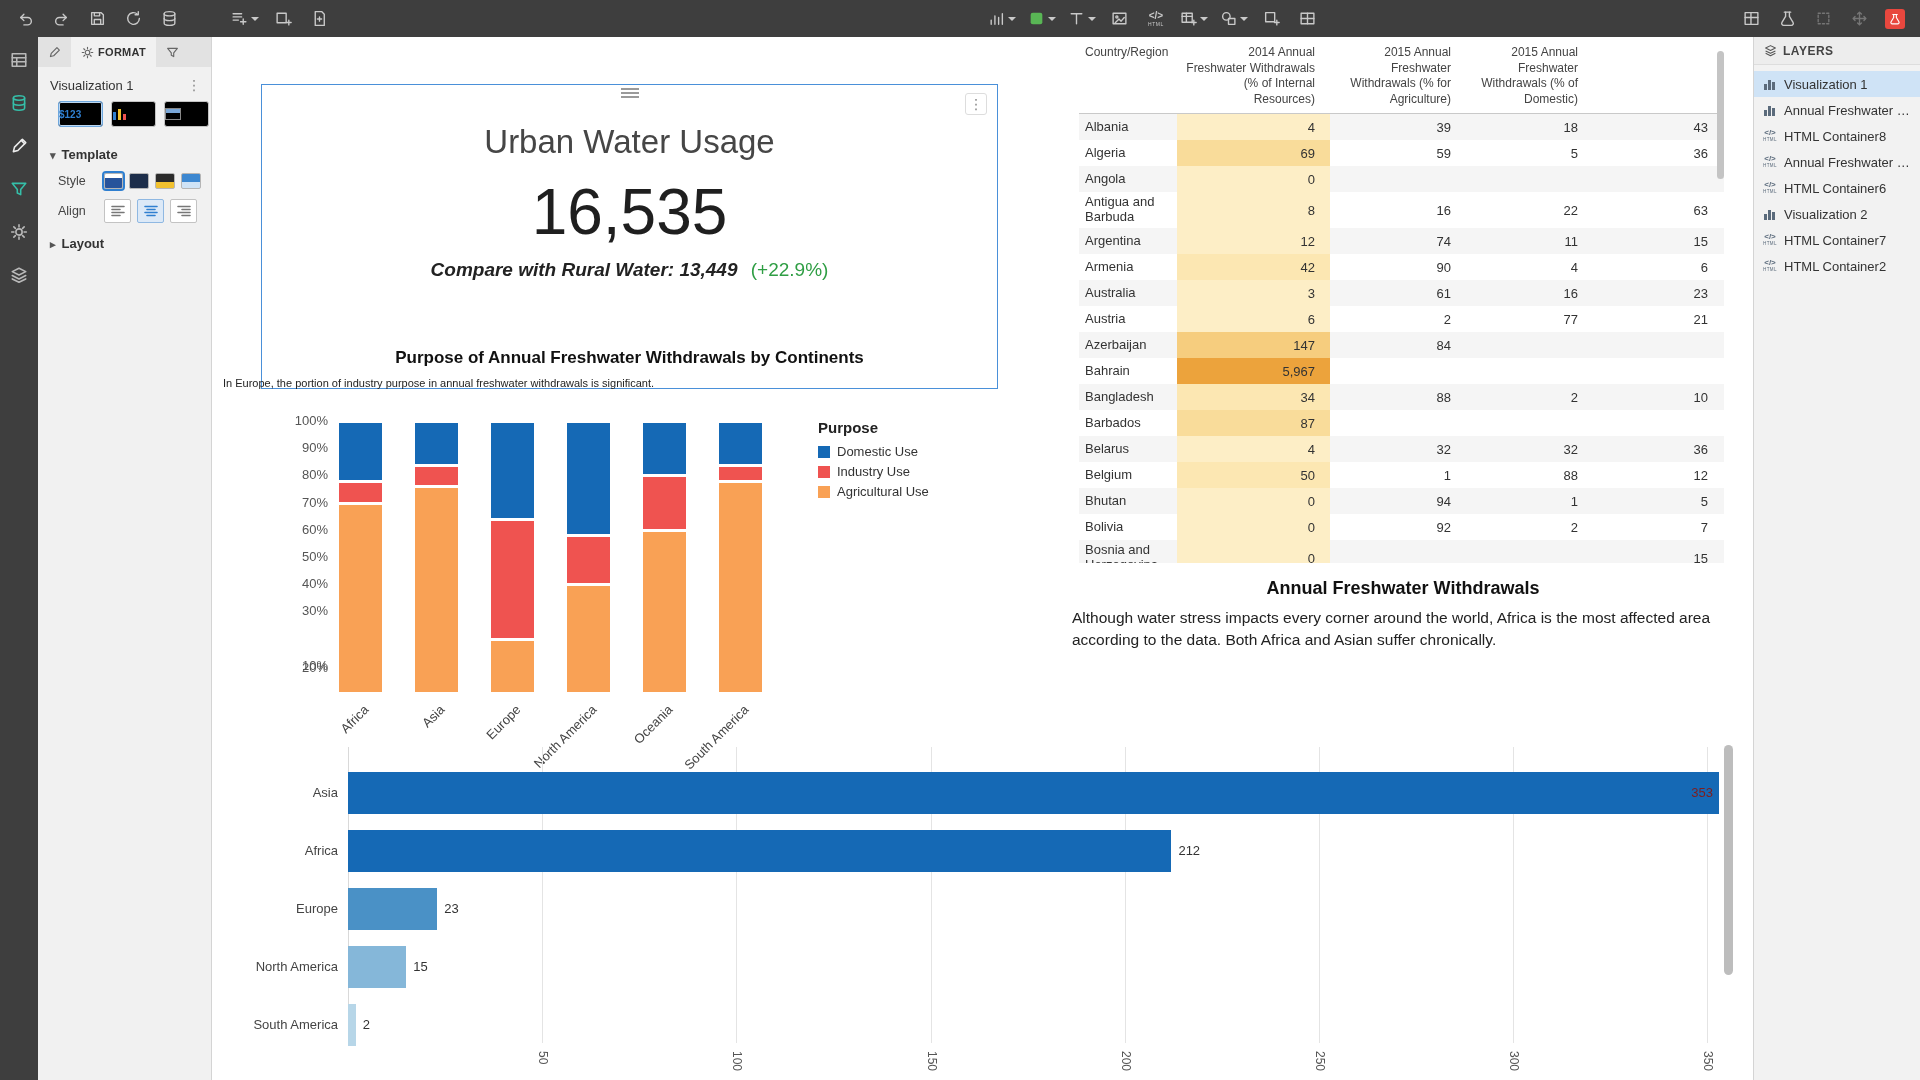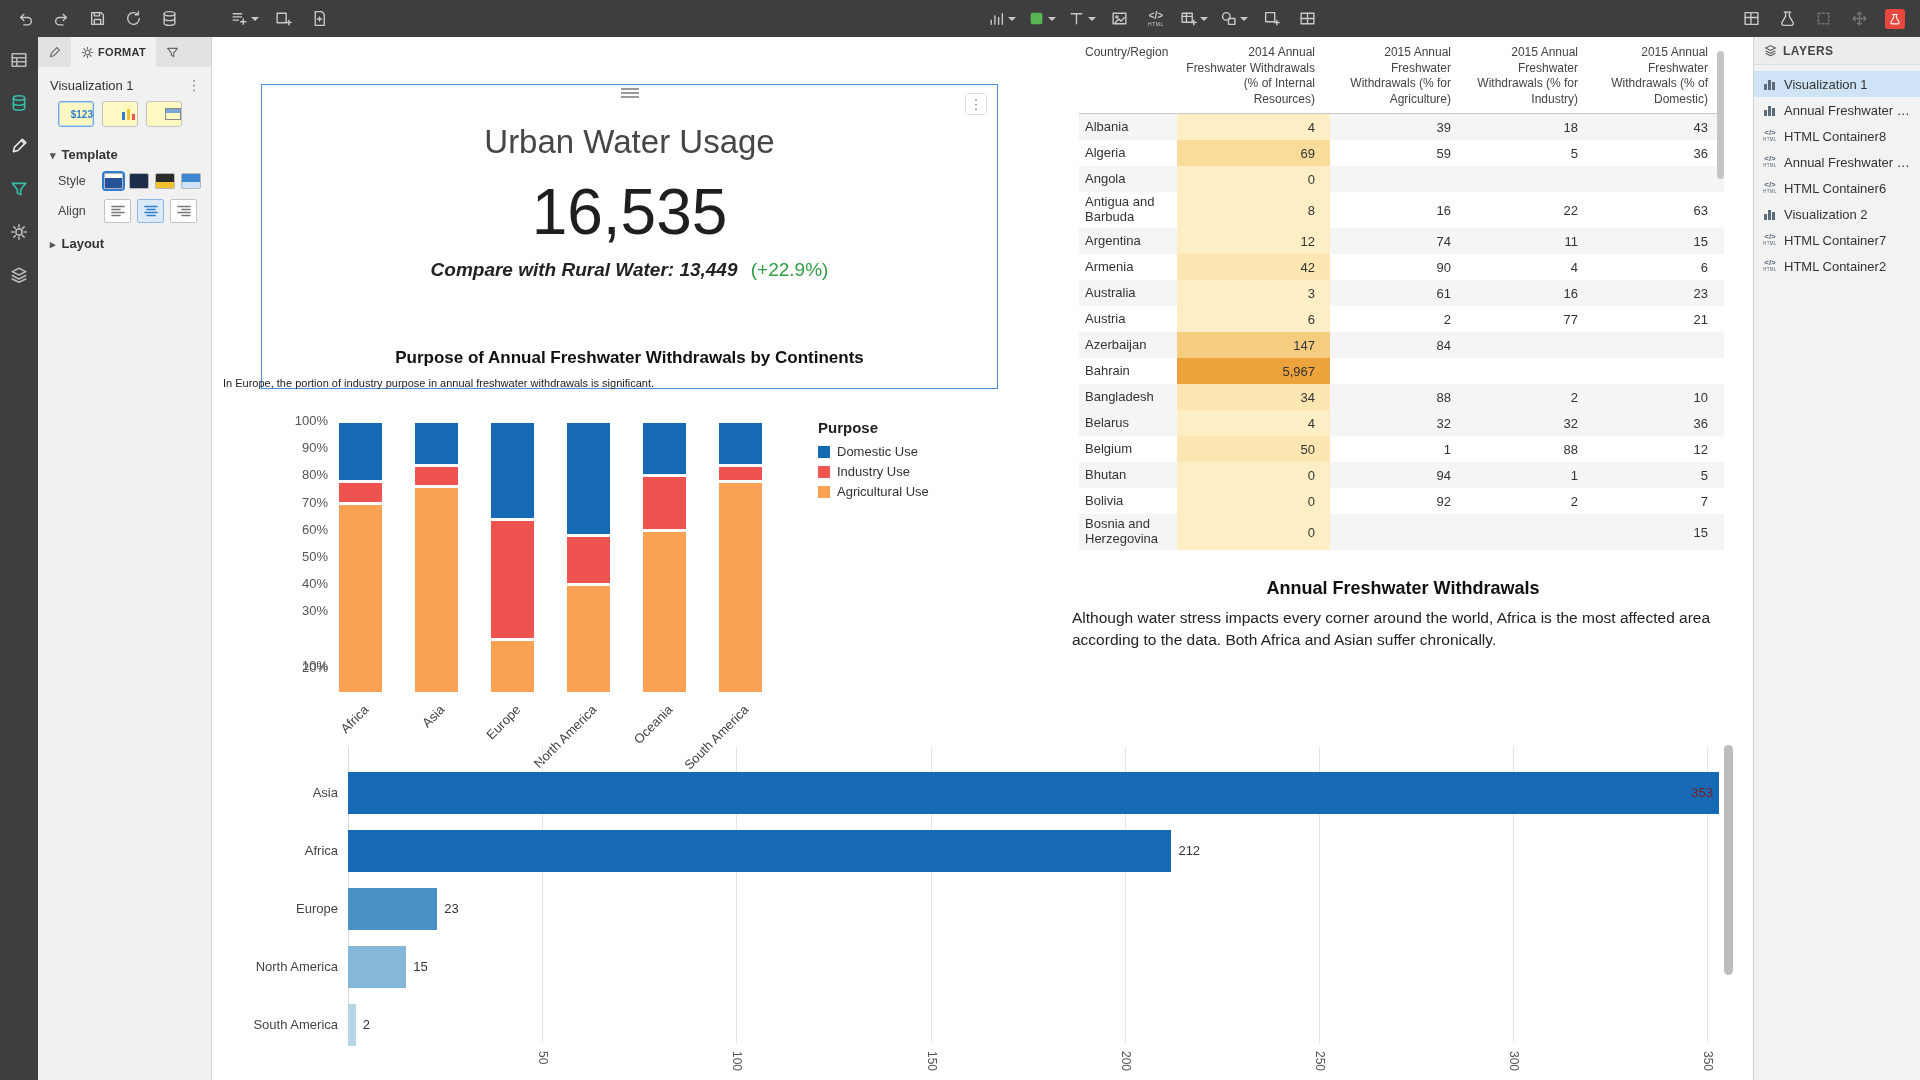--- a/index.html
+++ b/index.html
@@ -38,21 +38,21 @@
   
   .left-panel{width:174px;background:#f1f1f1;border-right:1px solid #d4d4d4;flex:0 0 auto;font-size:13px;color:#333}
   .panel-tabs{display:flex;background:#e2e2e2;height:30px;align-items:stretch}
   .ptab{display:flex;align-items:center;justify-content:center;gap:4px;padding:5px 10px;cursor:pointer;color:#555}
   .ptab svg{width:13px;height:13px;stroke:#666;fill:none;stroke-width:1.4;stroke-linecap:round;stroke-linejoin:round}
   .ptab.active{background:#f1f1f1;font-weight:bold;font-size:11px;letter-spacing:.3px;color:#333}
   .sel-row{display:flex;align-items:center;justify-content:space-between;padding:10px 10px 6px 12px;font-size:13px}
   .kebab{color:#888;cursor:pointer;width:14px;text-align:center}
   .kebab::before{content:"⋮";font-size:14px}
   .fmt-btn-row{display:flex;gap:8px;padding:2px 0 12px 20px}
-  .fmt-btn{width:36px;height:26px;border:1px solid #c3c3c3;background:#fef9c3;border-radius:3px;display:flex;align-items:center;justify-content:flex-end;cursor:pointer}
+  .fmt-btn{width:45px;height:26px;border:1px solid #c3c3c3;background:#000000;border-radius:3px;display:flex;align-items:center;justify-content:flex-start;cursor:pointer}
   .fmt-btn.selected{border-color:#6ea7dd;box-shadow:0 0 0 1px #bcd6ef inset}
   .fmt-btn .money{font-size:10px;color:#2f7fd0;font-weight:bold}
   .mini-bars{width:16px;height:12px;background:
     linear-gradient(#2f7fd0,#2f7fd0) 1px 4px/3px 8px no-repeat,
     linear-gradient(#f2c12e,#f2c12e) 6px 1px/3px 11px no-repeat,
     linear-gradient(#ef5350,#ef5350) 11px 6px/3px 6px no-repeat}
   .mini-panel{width:16px;height:12px;border:1px solid #888;position:relative}
   .mini-panel::before{content:"";position:absolute;left:0;top:0;width:100%;height:4px;background:#7aa7d8}
   .section-header{display:flex;align-items:center;gap:6px;padding:8px 16px 6px 12px;font-weight:bold;font-size:13px;color:#333;cursor:pointer}
   .tri-down::before{content:"▾";font-size:11px;color:#555}
@@ -490,21 +490,20 @@
               <div class="lg-lb">Agricultural Use</div>
             </div>
           </div>
       </div>
 
       <div class="data-table" id="data-table">
         <div class="tbl-head" id="tbl-head">
             <div class="th first">Country/Region</div>
             <div class="th">2014 Annual Freshwater Withdrawals (% of Internal Resources)</div>
             <div class="th">2015 Annual Freshwater Withdrawals (% for Agriculture)</div>
-            <div class="th">2015 Annual Freshwater Withdrawals (% for Industry)</div>
             <div class="th">2015 Annual Freshwater Withdrawals (% of Domestic)</div>
           </div>
         <div class="tbl-body" id="tbl-body">
             <div class="tr stripe">
               <div class="td name">Albania</div>
               <div class="td num heatcell" style="background: rgb(253, 238, 198);">4</div>
               <div class="td num">39</div>
               <div class="td num">18</div>
               <div class="td num">43</div>
             </div>
@@ -570,20 +569,27 @@
               <div class="td num"></div>
               <div class="td num"></div>
               <div class="td num"></div>
             </div>
             <div class="tr stripe">
               <div class="td name">Bangladesh</div>
               <div class="td num heatcell" style="background: rgb(252, 231, 178);">34</div>
               <div class="td num">88</div>
               <div class="td num">2</div>
               <div class="td num">10</div>
+            </div>
+            <div class="tr">
+              <div class="td name">Barbados</div>
+              <div class="td num heatcell" style="background: rgb(249, 220, 154);">87</div>
+              <div class="td num"></div>
+              <div class="td num"></div>
+              <div class="td num"></div>
             </div>
             <div class="tr stripe">
               <div class="td name">Belarus</div>
               <div class="td num heatcell" style="background: rgb(253, 238, 198);">4</div>
               <div class="td num">32</div>
               <div class="td num">32</div>
               <div class="td num">36</div>
             </div>
             <div class="tr">
               <div class="td name">Belgium</div>

